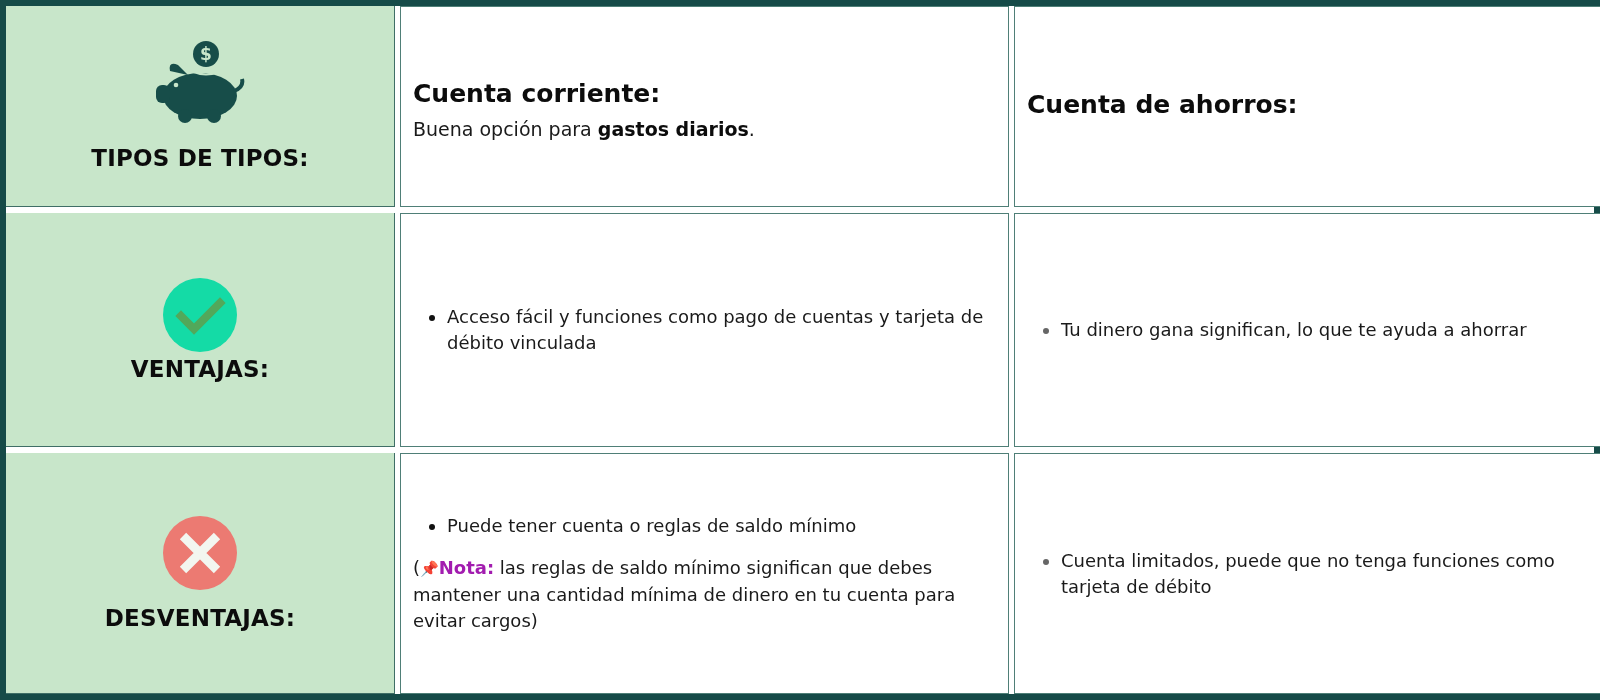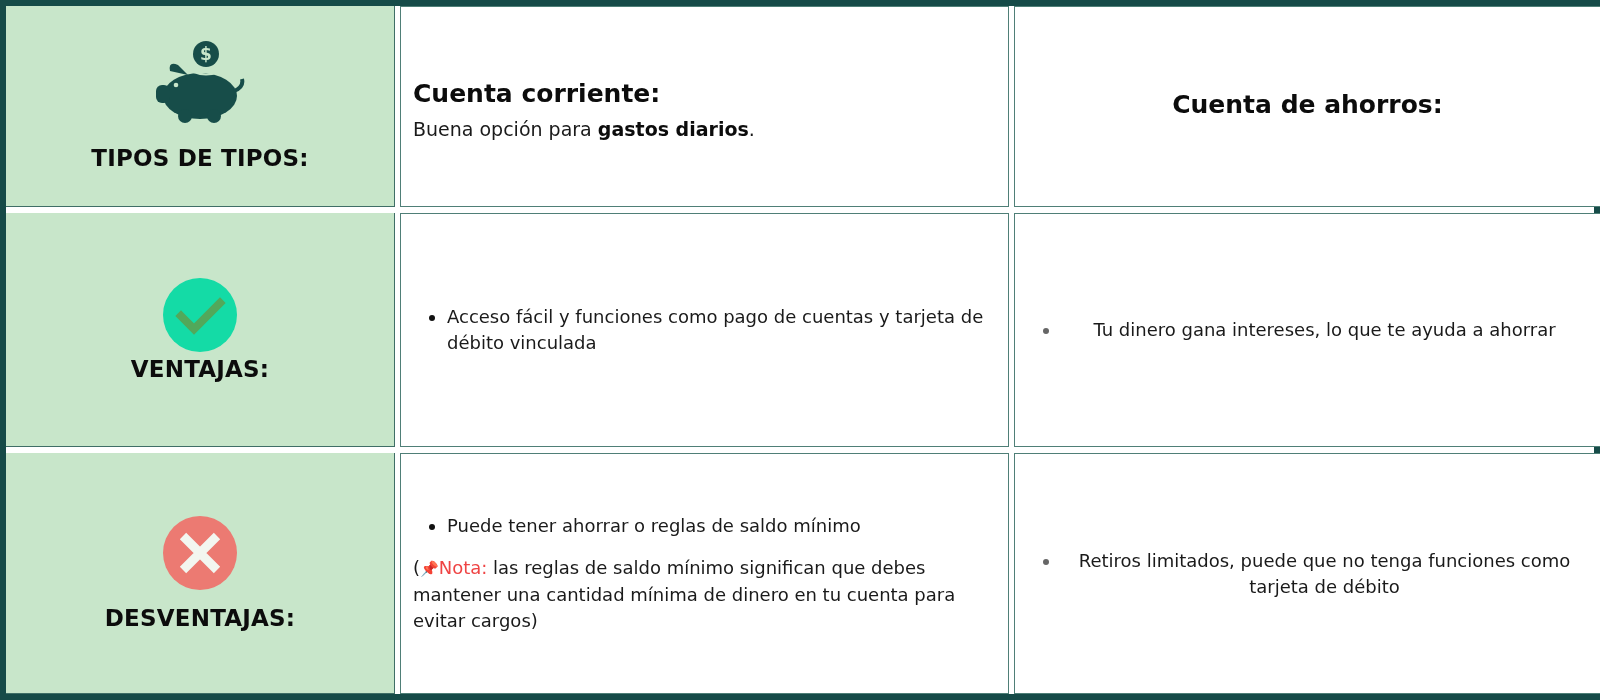--- a/index.html
+++ b/index.html
@@ -23,21 +23,21 @@
     display: flex; flex-direction: column; align-items: center; justify-content: center;
   }
   .cell.content {
     background: #ffffff;
     border: 1.5px solid #4f7f77;
     padding: 0 12px;
     display: flex; flex-direction: column; justify-content: center;
   }
   .col1 { left: 6px; width: 389px; }
   .col2 { left: 400px; width: 609px; }
-  .col3 { left: 1014px; width: 586px; border-right: none !important; text-align: center; }
+  .col3 { left: 1014px; width: 586px; border-right: none !important; }
   .row1 { top: 6px; height: 201px; }
   .row2 { top: 213px; height: 234px; }
   .row3 { top: 453px; height: 241px; }
 
   .row-label {
     font-weight: bold; font-size: 23px; letter-spacing: 0.2px; color: #0c0c0c;
     margin-top: 4px; text-align: center;
   }
   .row1 .row-label { margin-top: 22px; }
   .row3 .row-label { margin-top: 14px; }
@@ -46,21 +46,21 @@
   .acct-desc { font-size: 19px; color: #1a1a1a; }
   .acct-desc b { font-weight: bold; color: #0c0c0c; }
 
   ul.bullets { margin: 0; padding-left: 34px; font-size: 18px; line-height: 26px; color: #1a1a1a; }
   ul.bullets li { margin: 0; }
   .col2 ul.bullets li::marker { color: #111; }
   .col3 ul.bullets li::marker { color: #666; }
   .col3 ul.bullets { padding-left: 34px; }
 
   .note { font-size: 18px; line-height: 26px; color: #1a1a1a; margin-top: 16px; }
-  .note b { font-weight: normal; color: #ef4444; }
+  .note b { font-weight: bold; color: #a21caf; }
   .pin { color: #d7263d; font-size: 15px; }
 
   svg { display: block; }
 </style>
 </head>
 <body>
 
 <div class="frame top"></div>
 <div class="frame left"></div>
 <div class="frame right"></div>
@@ -112,38 +112,38 @@
 </div>
 
 <div class="cell content col2 row2">
   <ul class="bullets">
     <li>Acceso fácil y funciones como pago de cuentas y tarjeta de débito vinculada</li>
   </ul>
 </div>
 
 <div class="cell content col3 row2">
   <ul class="bullets">
-    <li>Tu dinero gana intereses, lo que te ayuda a ahorrar</li>
+    <li>Tu dinero gana significan, lo que te ayuda a ahorrar</li>
   </ul>
 </div>
 
 <div class="cell label col1 row3">
   <span>
     <svg width="74" height="76" viewBox="0 0 74 76">
       <circle cx="37" cy="38" r="37" fill="#ec7a72"></circle>
       <path d="M20 21 L54 55 M54 21 L20 55" stroke="#f3f6f0" stroke-width="9" fill="none"></path>
     </svg>
   </span>
   <div class="row-label">DESVENTAJAS:</div>
 </div>
 
 <div class="cell content col2 row3">
   <ul class="bullets">
-    <li>Puede tener ahorrar o reglas de saldo mínimo</li>
+    <li>Puede tener cuenta o reglas de saldo mínimo</li>
   </ul>
   <div class="note"><span>(</span><span class="pin">📌</span><b>Nota:</b><span> las reglas de saldo mínimo significan que debes mantener una cantidad mínima de dinero en tu cuenta para evitar cargos)</span></div>
 </div>
 
 <div class="cell content col3 row3">
   <ul class="bullets">
-    <li>Retiros limitados, puede que no tenga funciones como tarjeta de débito</li>
+    <li>Cuenta limitados, puede que no tenga funciones como tarjeta de débito</li>
   </ul>
 </div>
 
 </body></html>

